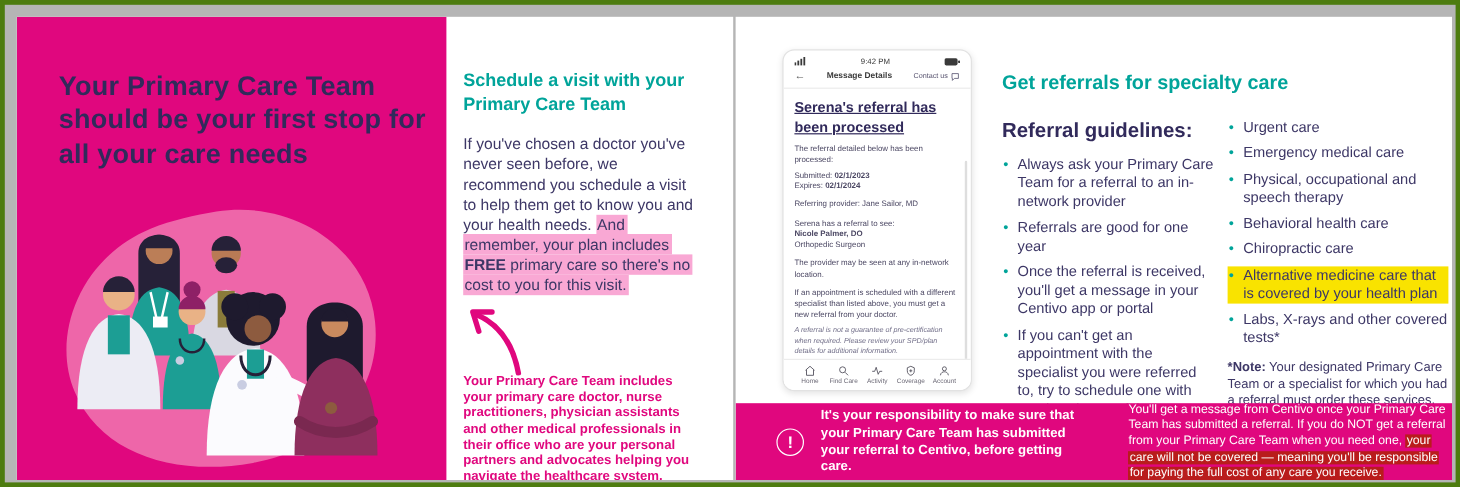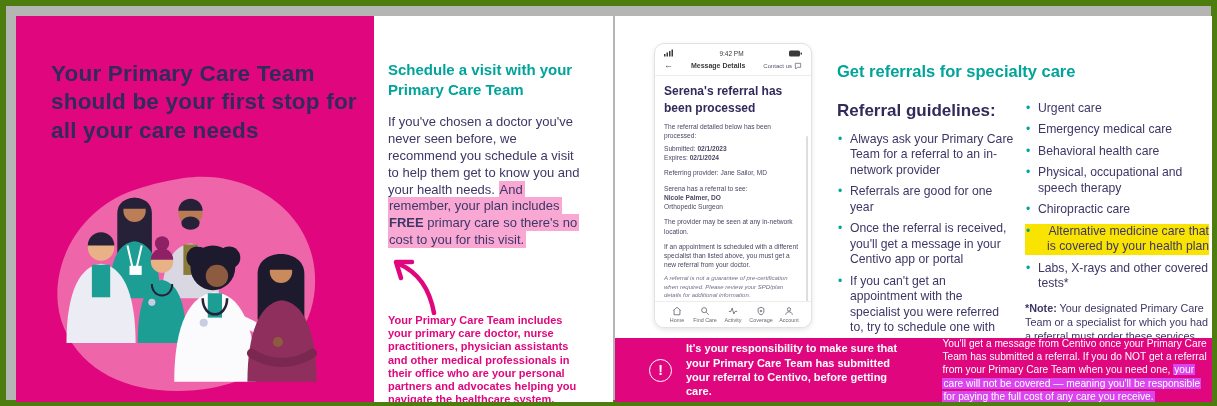--- a/index.html
+++ b/index.html
@@ -1,17 +1,17 @@
 <!DOCTYPE html>
 <html><head>
 <meta charset="utf-8">
 <style>
   * { margin:0; padding:0; box-sizing:border-box; }
   html,body { width:1217px; height:406px; font-family:"Liberation Sans", sans-serif; }
-  .canvas { position:relative; width:1217px; height:406px; background:#b5b5b5; border:6px solid #4d7c0f; }
+  .canvas { position:relative; width:1217px; height:406px; background:#b5b5b5; border:4px solid #4d7c0f; }
   .spread { position:absolute; left:10px; top:10px; display:flex; gap:2px; }
   .page { position:relative; width:597px; height:386px; background:#ffffff; overflow:hidden; }
 
   
   .pink-panel { position:absolute; left:0; top:0; width:358px; height:100%; background:#e0077e; }
   .cover-title { position:absolute; left:35px; top:44px; width:312px; font-size:22.5px; font-weight:bold;
                  color:#312a5b; line-height:1.26; letter-spacing:.2px; }
   .illustration { position:absolute; left:22px; top:148px; width:305px; height:232px; }
 
   .schedule-col { position:absolute; left:372px; top:44px; width:196px; }
@@ -27,52 +27,52 @@
   .phone { position:absolute; left:39px; top:27px; width:158px; height:285px; background:#fff;
            border:1px solid #e2e2e2; border-radius:10px; box-shadow:0 2px 5px rgba(0,0,0,.10); overflow:hidden; }
   .phone-status { display:flex; justify-content:space-between; align-items:center; padding:5px 9px 2px; }
   .status-time { font-size:6.5px; color:#3a3a3a; }
   .phone-header { display:flex; justify-content:space-between; align-items:center; padding:2px 9px 5px;
                   border-bottom:1px solid #ececec; }
   .ph-back { font-size:9px; color:#555; line-height:1; }
   .ph-title { font-size:7px; font-weight:bold; color:#3a3a3a; }
   .ph-contact { display:flex; align-items:center; gap:2px; font-size:6px; color:#56526e; }
   .phone-body { padding:7px 9px 0; color:#4b4763; font-size:6.6px; line-height:1.4; }
-  .msg-title { font-size:12px; font-weight:bold; color:#312a5b; line-height:1.4; margin-bottom:5px; }
+  .msg-title { font-size:12px; font-weight:bold; color:#312a5b; line-height:1.4; margin-bottom:5px;text-decoration:underline; }
   .phone-body p { margin-bottom:4px; }
   .tight { margin-bottom:0 !important; }
   .gap { margin-top:6px; }
   .fineprint { font-style:italic; font-size:6px; color:#73708a; margin-top:5px; line-height:1.35; }
   .phone-scroll { position:absolute; right:3px; top:92px; width:2px; height:190px; background:#dedede; border-radius:2px; }
   .phone-nav { position:absolute; left:0; right:0; bottom:0; display:flex; justify-content:space-between;
                padding:4px 8px 4px; border-top:1px solid #ececec; background:#fff; }
   .nav-item { width:20%; text-align:center; color:#55525f; }
   .nav-item svg { width:10px; height:10px; display:block; margin:0 auto 1px; }
   .nav-label { font-size:5.4px; color:#6b6875; }
 
   
   .ref-heading { position:absolute; left:222px; top:46px; font-size:16.5px; font-weight:bold; color:#00a49a; }
   .ref-col { position:absolute; top:85px; }
   .col-guidelines { left:222px; width:178px; }
   .col-notreq { left:410px; width:184px; }
   .ref-col h4 { font-size:17px; font-weight:bold; color:#312a5b; margin-bottom:11px; }
   .ref-col ul { list-style:none; }
   .ref-col li { position:relative; padding-left:13px; font-size:12.2px; line-height:1.27; color:#3d3766; margin-bottom:6px; }
   .ref-col li::before { content:"•"; position:absolute; left:1px; top:0; color:#00a49a; }
-  .ref-col li.hl { background:#f9e300;text-align:right; }
+  .ref-col li.hl { background:#f9e300; }
   .ref-note { margin-top:9px; font-size:10.8px; line-height:1.3; color:#3d3766; }
 
   
   .banner { position:absolute; left:0; right:0; bottom:0; height:64px; background:#e0077e; color:#fff;
             display:flex; align-items:center; }
   .alert-circle { margin-left:34px; flex:0 0 auto; width:23px; height:23px; border:1.7px solid #fff; border-radius:50%;
                   display:flex; align-items:center; justify-content:center; font-size:14px; font-weight:bold; }
   .banner-left { margin-left:14px; width:242px; font-size:11px; font-weight:bold; line-height:1.3; }
   .banner-right { margin-left:36px; width:296px; font-size:10.2px; line-height:1.3; }
-  .banner-hl { background:#d946ef; color:#fff; padding:0 1px;
+  .banner-hl { background:#b91c1c; color:#fff; padding:0 1px;
                -webkit-box-decoration-break:clone; box-decoration-break:clone; }
 </style>
 </head>
 <body>
 
 <div class="canvas">
   <div class="spread">
 
     <div class="page">
       <div class="pink-panel">
@@ -238,22 +238,22 @@
           <li>Referrals are good for one year</li>
           <li>Once the referral is received, you'll get a message in your Centivo app or portal</li>
           <li>If you can't get an appointment with the specialist you were referred to, try to schedule one with another doctor of the same specialty within the same practice. That way, you won't need a new referral.  If you schedule with a doctor at a different practice, you'll need a new referral from your Primary Care Team.</li>
         </ul>
       </div>
 
       <div class="ref-col col-notreq">
         <ul>
           <li>Urgent care</li>
           <li>Emergency medical care</li>
+          <li>Physical, occupational and speech therapy</li>
           <li>Behavioral health care</li>
-          <li>Physical, occupational and speech therapy</li>
           <li>Chiropractic care</li>
           <li class="hl">Alternative medicine care that is covered by your health plan</li>
           <li>Labs, X-rays and other covered tests*</li>
         </ul>
         <p class="ref-note"><b>*Note:</b><span> Your designated Primary Care Team or a specialist for which you had a referral must order these services, and pre-certification may be required depending on the diagnostic test.</span></p>
       </div>
 
       <div class="banner">
         <div class="alert-circle">!</div>
         <div class="banner-left">It's your responsibility to make sure that your Primary Care Team has submitted your referral to Centivo, before getting care.</div>

